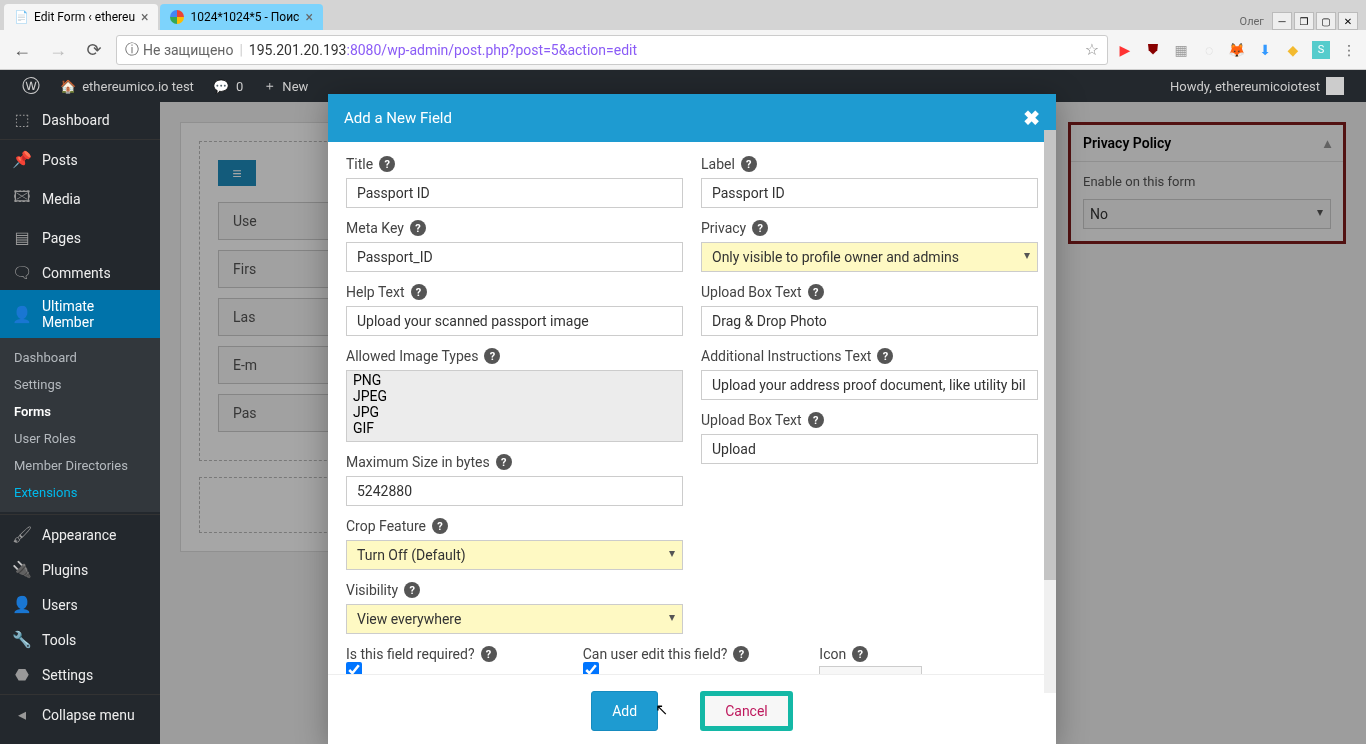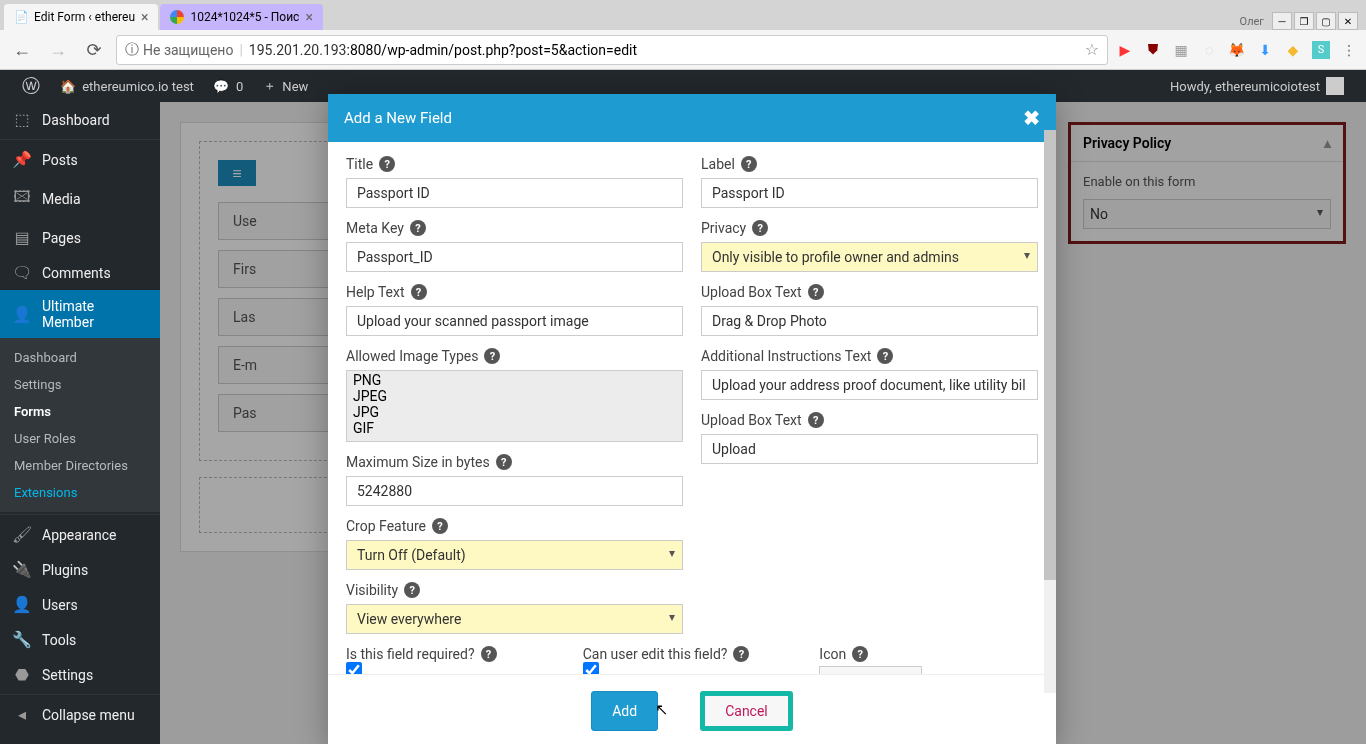--- a/index.html
+++ b/index.html
@@ -1,36 +1,36 @@
 <!DOCTYPE html>
 <html><head>
 <meta charset="utf-8">
 <style>
 * { margin: 0; padding: 0; box-sizing: border-box; font-family: -apple-system, BlinkMacSystemFont, "Segoe UI", Roboto, sans-serif; }
 body { background: #f0f0f0; width: 1366px; height: 744px; overflow: hidden; position: relative; }
 
 .browser-chrome { background: #e8e8e8; }
 .tab-bar { display: flex; align-items: flex-end; height: 30px; background: #d4d4d4; padding: 0 4px; }
 .tab { display: flex; align-items: center; gap: 6px; background: #f5f5f5; padding: 5px 10px; font-size: 12px; border-radius: 4px 4px 0 0; margin-right: 2px; max-width: 200px; }
-.tab.inactive { background: #c4b5fd; }
+.tab.inactive { background: #7dd3fc; }
 .tab-icon { width: 14px; height: 14px; }
 .tab-title { white-space: nowrap; overflow: hidden; text-overflow: ellipsis; flex: 1; }
 .tab-close { font-size: 14px; color: #666; }
 .window-ctrl-area { margin-left: auto; display: flex; align-items: center; gap: 2px; padding-right: 4px; }
 .win-user { font-size: 11px; color: #666; margin-right: 6px; }
 .win-btn { width: 20px; height: 18px; display: flex; align-items: center; justify-content: center; border: 1px solid #bbb; background: #eee; font-size: 10px; }
 
 .addr-bar { display: flex; align-items: center; height: 40px; padding: 0 8px; gap: 8px; background: #f5f5f5; border-bottom: 1px solid #ccc; }
 .nav-btn { width: 28px; height: 28px; display: flex; align-items: center; justify-content: center; color: #5a5a5a; font-size: 18px; }
 .nav-btn.disabled { color: #bbb; }
 .url-box { flex: 1; display: flex; align-items: center; border: 1px solid #ccc; border-radius: 3px; height: 30px; padding: 0 8px; background: #fff; font-size: 14px; gap: 6px; }
 .url-warn { color: #666; display: flex; align-items: center; gap: 4px; }
 .url-sep { color: #ccc; }
 .url-text { color: #333; flex: 1; }
-.url-text .gray { color: #000000; }
+.url-text .gray { color: #8b5cf6; }
 .star-icon { color: #888; font-size: 16px; }
 .ext-icons { display: flex; gap: 10px; align-items: center; }
 .ext-ic { width: 18px; height: 18px; display: inline-flex; align-items: center; justify-content: center; font-size: 14px; }
 
 .wp-admin-bar { background: #23282d; height: 32px; display: flex; align-items: center; padding: 0 12px; color: #ccc; font-size: 13px; }
 .wp-admin-bar .ab-item { display: flex; align-items: center; gap: 6px; padding: 0 10px; height: 32px; }
 .wp-admin-bar .spacer { flex: 1; }
 .wp-logo { font-size: 18px; }
 .avatar-sq { width: 18px; height: 18px; background: #ccc; }
 

